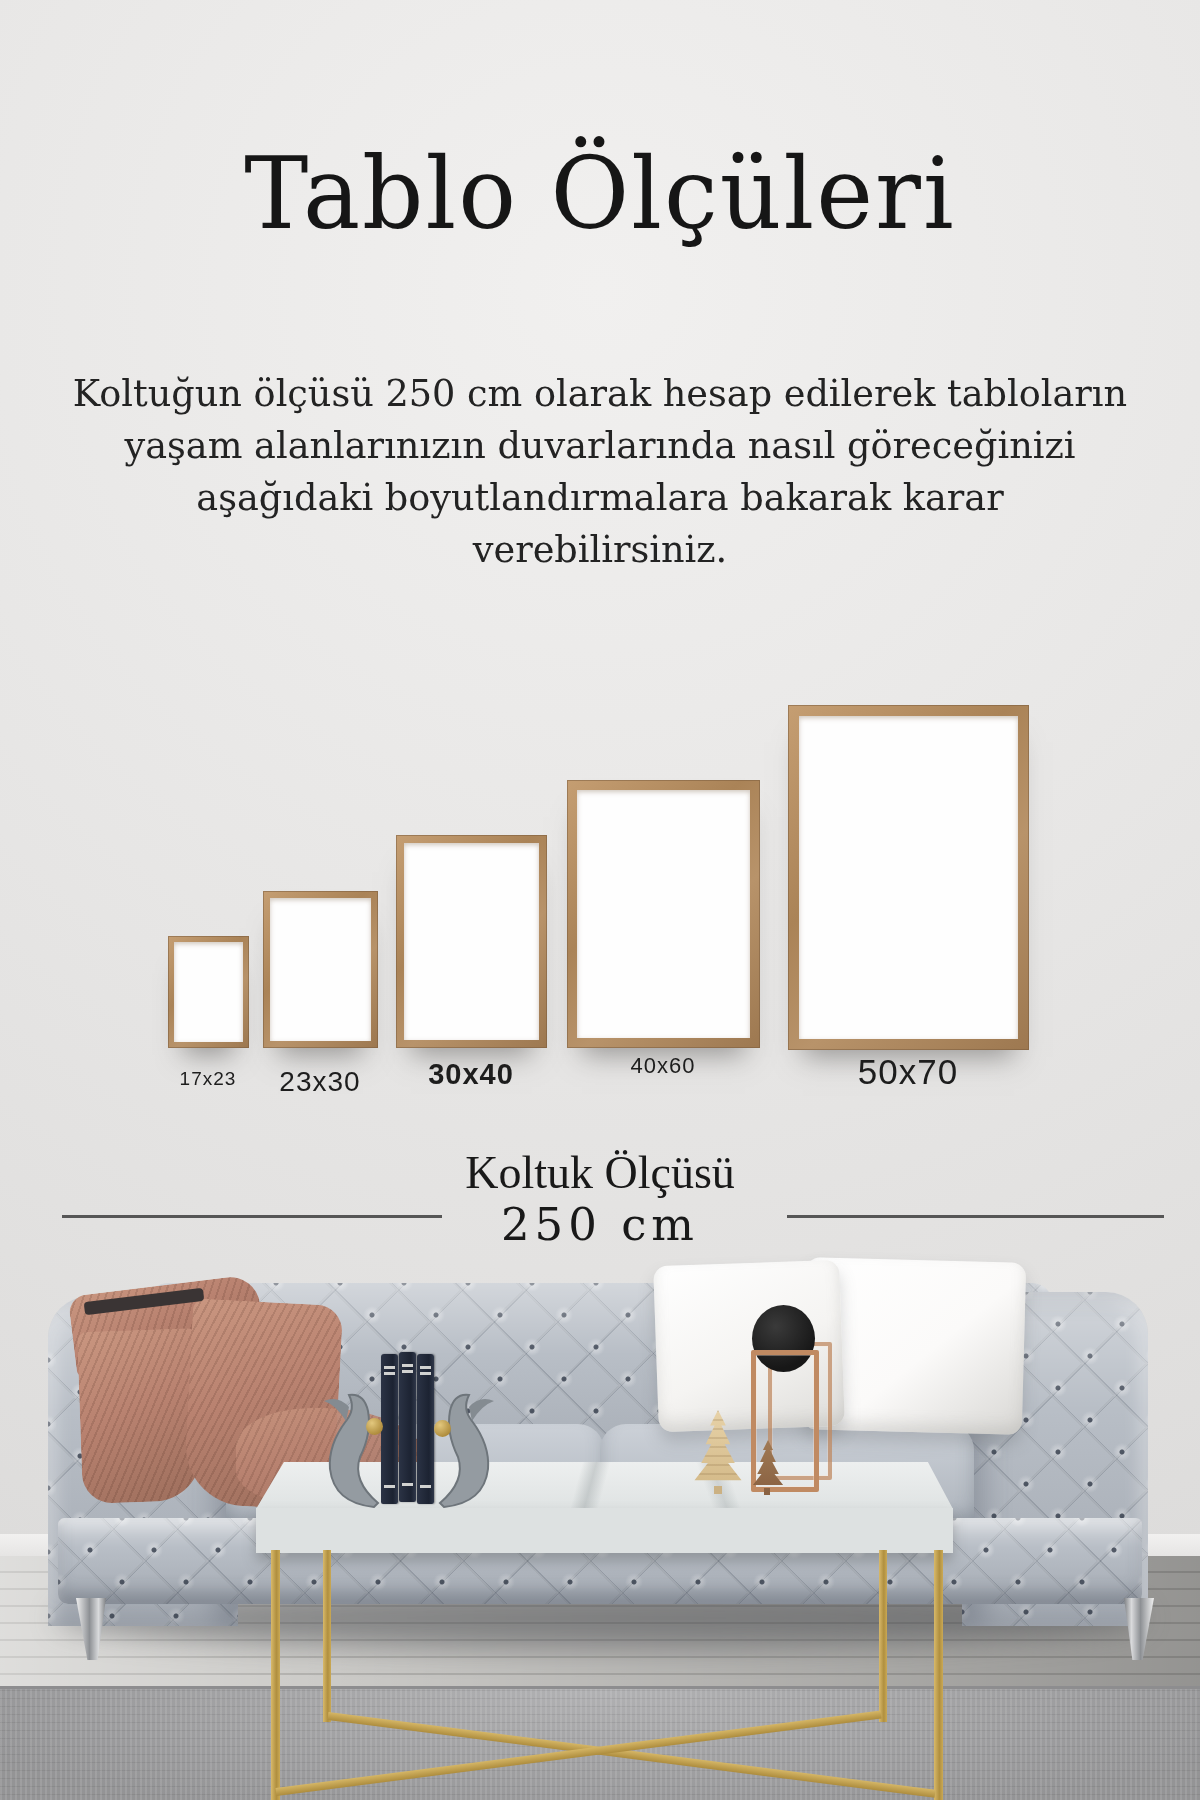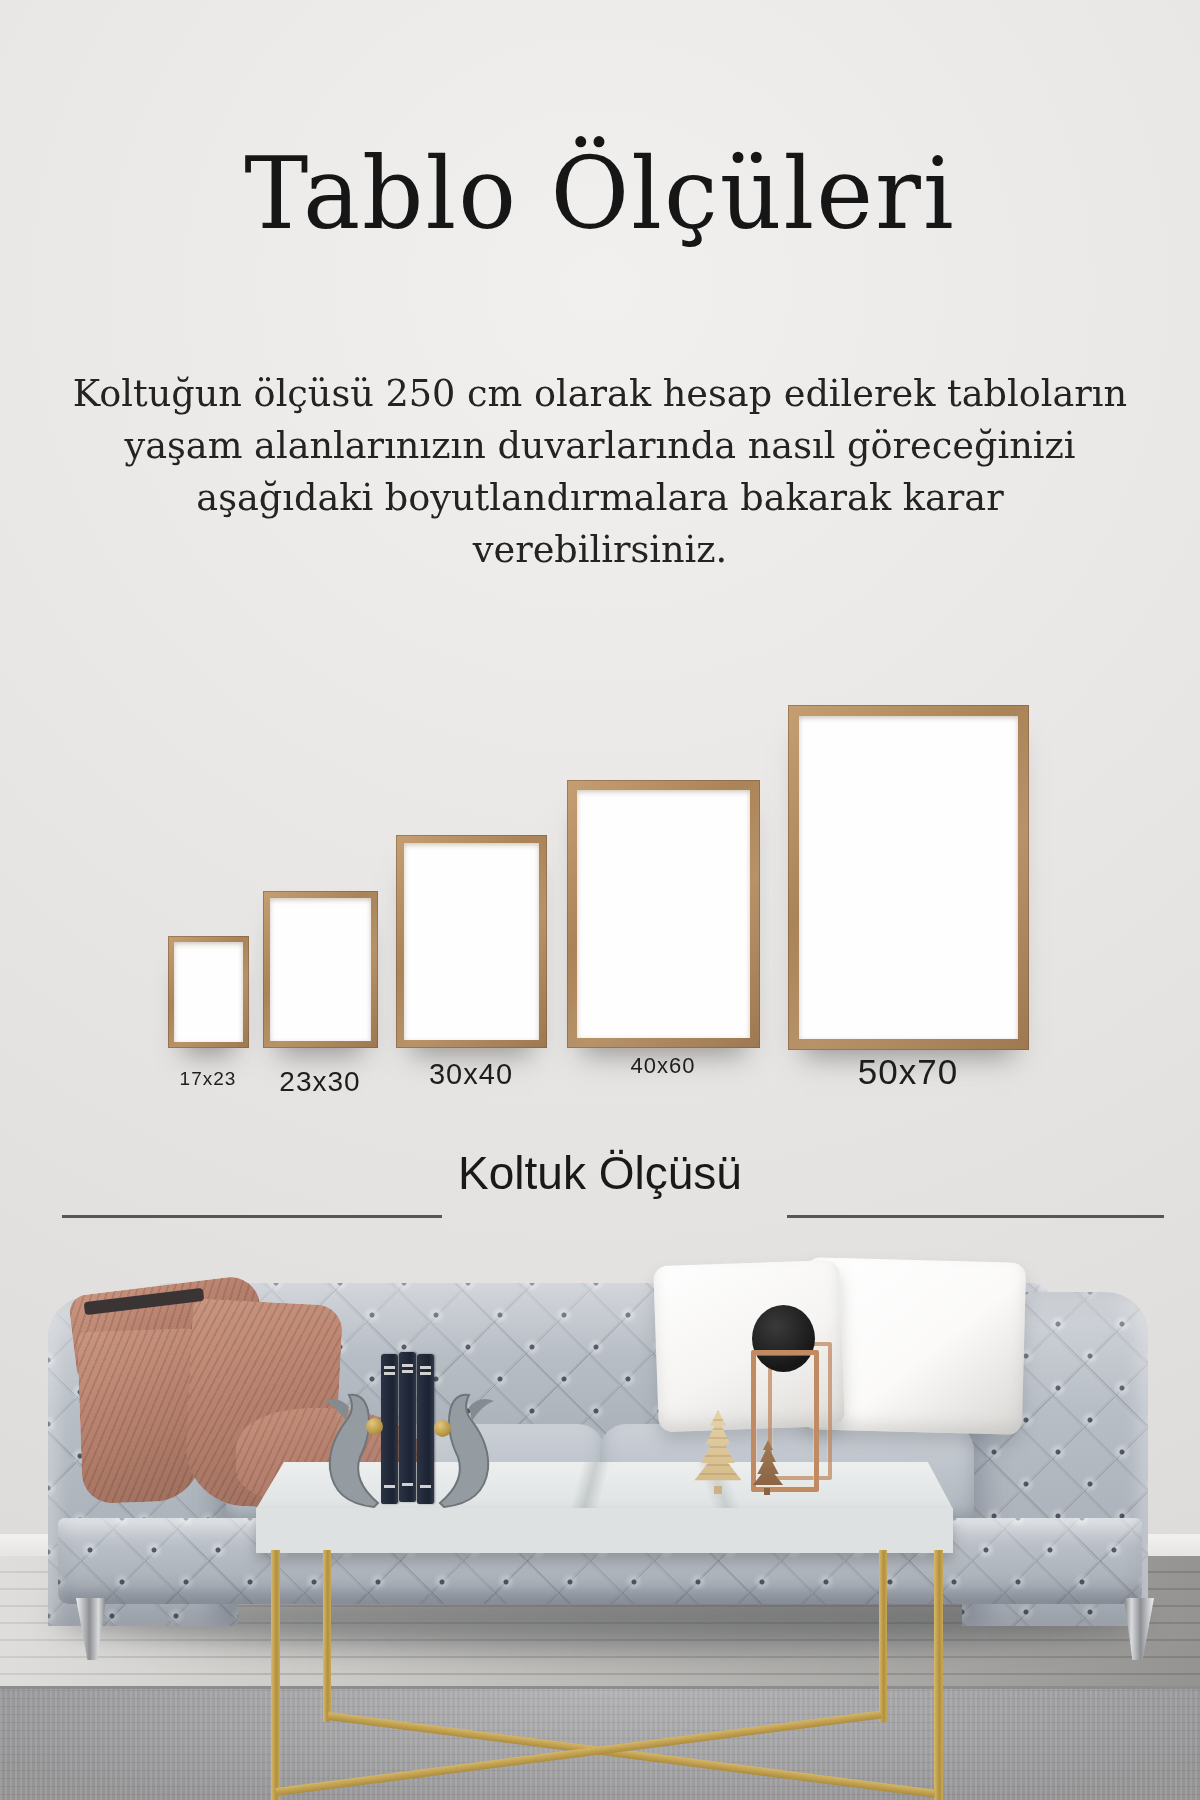--- a/index.html
+++ b/index.html
@@ -11,21 +11,21 @@
   
   .poster-title{left:0;top:138px;width:1200px;text-align:center;
     font-family:"DejaVu Serif","Liberation Serif",serif;font-size:96px;font-weight:400;
     color:#161616;letter-spacing:2px;transform:scaleY(1.04);}
   .intro{left:60px;top:368px;width:1080px;text-align:center;
     font-family:"DejaVu Serif","Liberation Serif",serif;font-size:37px;line-height:52px;
     color:#232323;transform:scaleX(.99);}
   .size-label{font-family:"Liberation Sans",sans-serif;color:#1d1d1d;letter-spacing:1px;
     transform:translateX(-50%);white-space:nowrap;}
   .measure-title{left:0;top:1146px;width:1200px;text-align:center;
-    font-family:Liberation Sans, sans-serif;font-size:46px;color:#191919;}
+    font-family:Liberation Serif, serif;font-size:46px;color:#191919;}
   .measure-value{left:0;top:1198px;width:1200px;text-align:center;
     font-family:"DejaVu Serif","Liberation Serif",serif;font-size:45px;color:#191919;letter-spacing:5px;}
   .measure-line{top:1215px;height:3px;background:#565656;}
 
   
   .wframe{background:linear-gradient(135deg,#c59e72 0%,#aa8357 38%,#b8936a 62%,#9d7850 100%);
     box-shadow:0 22px 26px -15px rgba(90,88,85,.55), inset 0 0 0 1px rgba(120,90,60,.5);}
   .wframe .mat{position:absolute;background:#fefefe;box-shadow:inset 0 2px 5px rgba(150,130,110,.45);}
 
   
@@ -141,25 +141,26 @@
   </div>
   <div class="abs wframe" style="left:567px;top:780px;width:193px;height:268px;">
     <div class="mat" style="left:10px;top:10px;right:10px;bottom:10px;"></div>
   </div>
   <div class="abs wframe" style="left:788px;top:705px;width:241px;height:345px;">
     <div class="mat" style="left:11px;top:11px;right:11px;bottom:11px;"></div>
   </div>
 
   <div class="abs size-label" style="left:208px;top:1068px;font-size:19px;">17x23</div>
   <div class="abs size-label" style="left:320px;top:1066px;font-size:28px;">23x30</div>
-  <div class="abs size-label" style="left:471px;top:1058px;font-size:29px;">30x40</div>
+  <div class="abs size-label" style="left:471px;top:1058px;font-size:29px;font-weight:bold;">30x40</div>
   <div class="abs size-label" style="left:663px;top:1053px;font-size:22px;">40x60</div>
   <div class="abs size-label" style="left:908px;top:1052px;font-size:35px;">50x70</div>
 
   <div class="abs measure-title">Koltuk Ölçüsü</div>
+  <div class="abs measure-value">250 cm</div>
   <div class="abs measure-line" style="left:62px;width:380px;"></div>
   <div class="abs measure-line" style="left:787px;width:377px;"></div>
 
   <div class="abs baseboard"></div>
   <div class="abs floor"></div>
   <div class="abs floor-shade"></div>
   <div class="abs rug"></div>
   <div class="abs sofa-shadow"></div>
 
   <div class="abs tufted sofa-back"></div>

